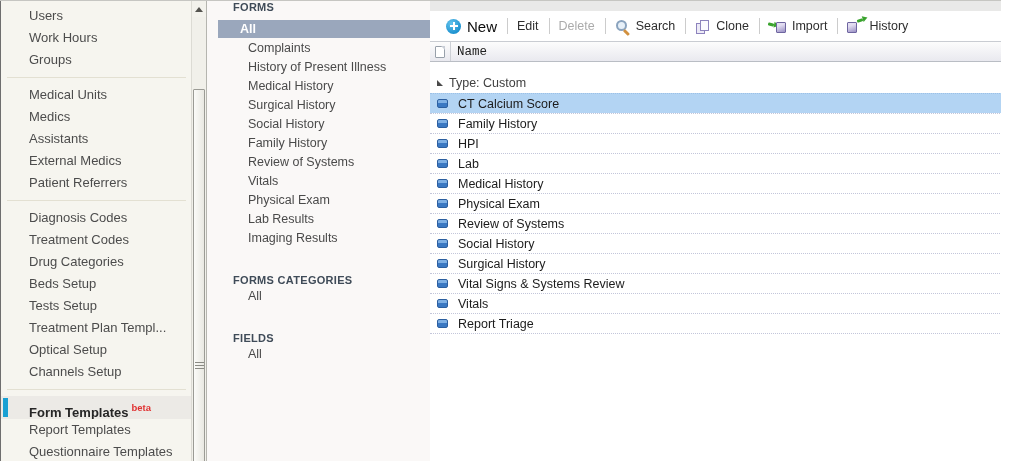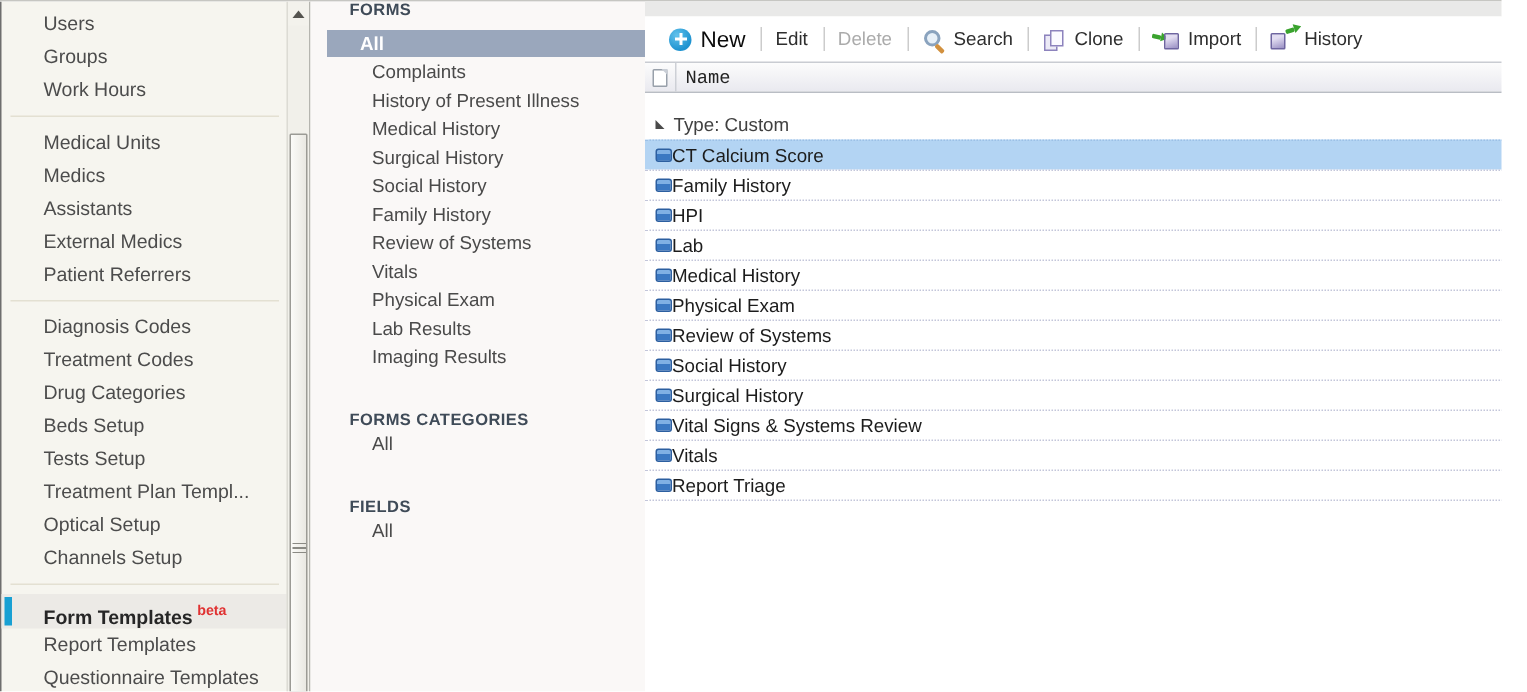--- a/index.html
+++ b/index.html
@@ -82,33 +82,33 @@
 
   
   .grid-body { background:#fff; }
   .group-row { height:20px; margin-top:11px; display:flex; align-items:center; padding-left:7px; }
   .group-arrow { width:0; height:0; border-bottom:6px solid #4a4a4a; border-right:6px solid transparent; flex:none; }
   .group-label { margin-left:6px; font-size:12.5px; color:#404040; }
   .grid-row { height:20px; display:flex; align-items:center; padding-left:7px; border-top:1px dotted #c3c6da; cursor:default; }
   .grid-row.selected { background:#b3d4f3; border-top:1px dotted #9cc0e6; }
   .form-icon { width:11px; height:9px; flex:none; border:1px solid #2c5fa0; border-radius:2px;
         background:linear-gradient(#7fb0e4 0 40%, #3a78c2 40%); }
-  .row-name { margin-left:0; font-size:12.5px; color:#1c1c1c; white-space:nowrap; }
+  .row-name { margin-left:10px; font-size:12.5px; color:#1c1c1c; white-space:nowrap; }
   .end-line { border-top:1px dotted #c3c6da; height:0; }
 </style>
 </head>
 <body>
 
 <div class="app">
 
   <aside class="sidebar">
     <nav class="side-nav" id="side-nav">
         <div class="side-item"><span class="side-label">Users</span></div>
+        <div class="side-item"><span class="side-label">Work Hours</span></div>
         <div class="side-item"><span class="side-label">Groups</span></div>
-        <div class="side-item"><span class="side-label">Work Hours</span></div>
         <div class="side-divider"></div>
         <div class="side-item"><span class="side-label">Medical Units</span></div>
         <div class="side-item"><span class="side-label">Medics</span></div>
         <div class="side-item"><span class="side-label">Assistants</span></div>
         <div class="side-item"><span class="side-label">External Medics</span></div>
         <div class="side-item"><span class="side-label">Patient Referrers</span></div>
         <div class="side-divider"></div>
         <div class="side-item"><span class="side-label">Diagnosis Codes</span></div>
         <div class="side-item"><span class="side-label">Treatment Codes</span></div>
         <div class="side-item"><span class="side-label">Drug Categories</span></div>

